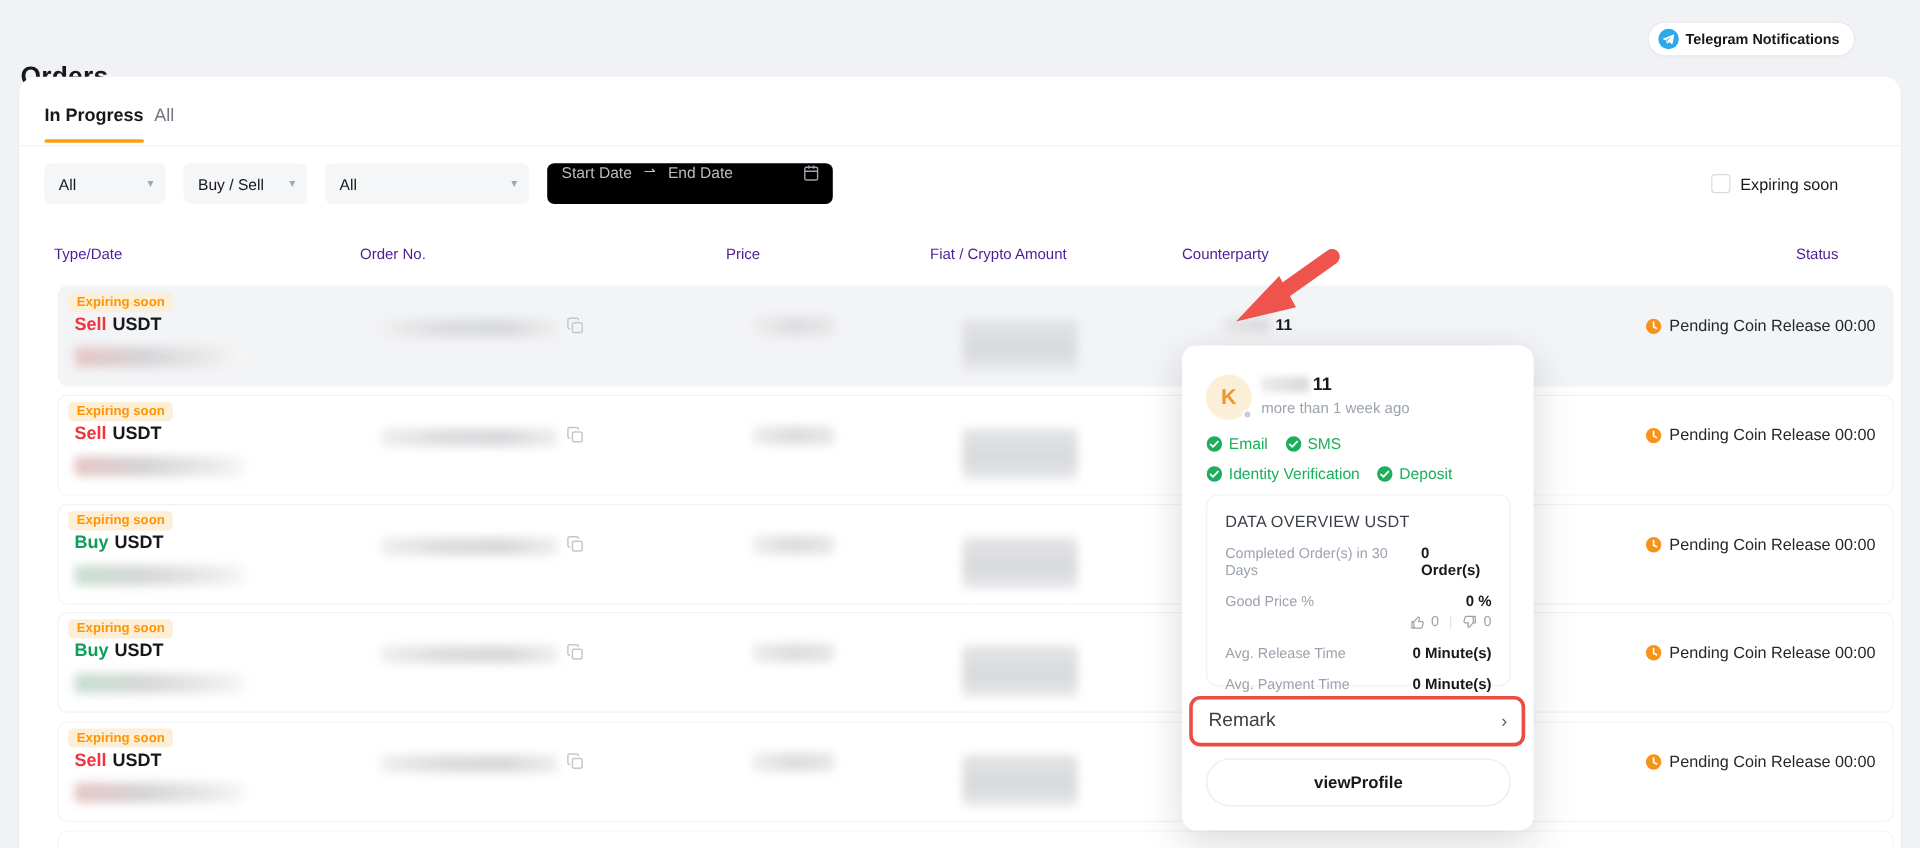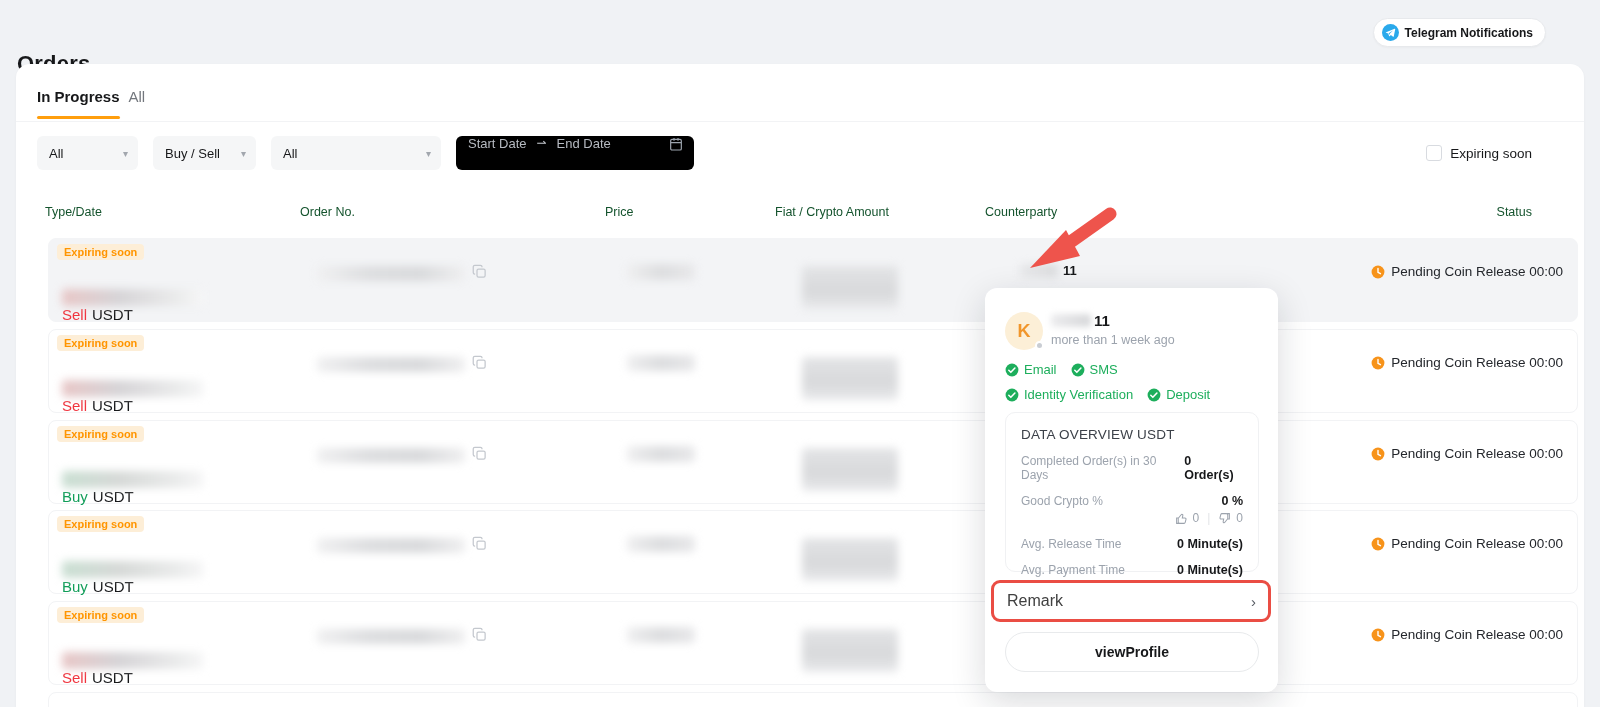--- a/index.html
+++ b/index.html
@@ -56,34 +56,34 @@
     display:flex; align-items:flex-start; padding:0 10px 0 12px;
     font-size:13px; color:#b6bac1; cursor:pointer;
   }
   .daterange .arrow { margin:0 10px; color:#c3c7cd; font-size:12px; }
   .daterange .cal { margin-left:auto; display:flex; }
   .expiring { right:52px; top:81px; display:flex; align-items:center; gap:8px; cursor:pointer; }
   .checkbox { width:16px; height:16px; border:1px solid #d8dbe0; border-radius:3px; background:#fff; }
   .expiring span { font-size:13.5px; color:#17181a; }
 
   
-  .thead { left:0; right:0; top:141px; height:20px; font-size:12.5px; color:#14532d; }
+  .thead { left:0; right:0; top:141px; height:20px; font-size:12.5px; color:#4c1d95; }
   .thead div { position:absolute; top:0; }
 
   
   .row {
     left:32px; width:1530px; height:84px; border-radius:8px;
     background:#fff; border:1px solid #f2f3f5;
   }
   .row.hl { background:#f3f4f6; border-color:#f3f4f6; }
   .badge {
     position:absolute; left:8px; top:5px; background:#fdeed7; color:#ff9500;
     font-size:11px; font-weight:700; padding:2px 7px; border-radius:4px;
   }
-  .side-line { position:absolute; left:13px; top:23px; font-size:15px; font-weight:400;margin-top:44px; }
+  .side-line { position:absolute; left:13px; top:23px; font-size:15px; font-weight:700; }
   .side-line .sell { color:#f0343e; }
   .side-line .buy  { color:#109d58; }
   .side-line .asset { color:#17181a; margin-left:5px; }
   .blur { filter:blur(4px); border-radius:4px; }
   .date-blur { position:absolute; left:13px; top:50px; width:142px; height:17px;
     background:linear-gradient(90deg,#d9dadc 0%,#d2d3d6 45%,#eceded 85%,#f7f7f8 100%); }
   .sellrow .date-blur { background:linear-gradient(90deg,#e8c6c6 0%,#d5d3d6 40%,#eceded 85%,#f7f7f8 100%); }
   .buyrow  .date-blur { background:linear-gradient(90deg,#c9dfd2 0%,#d5d8d6 40%,#eceded 85%,#f7f7f8 100%); }
   .order-blur { position:absolute; left:268px; top:27px; width:148px; height:15px;
     background:linear-gradient(90deg,#f0f0f1 0%,#dcdddf 35%,#d8d9db 70%,#efeff0 100%); }
@@ -369,21 +369,21 @@
     </span>
   </div>
 
   <div class="overview">
     <div class="ov-title">DATA OVERVIEW USDT</div>
     <div class="ov-row">
       <span class="lab">Completed Order(s) in 30 Days</span>
       <span class="val">0 Order(s)</span>
     </div>
     <div class="ov-row">
-      <span class="lab">Good Crypto %</span>
+      <span class="lab">Good Price %</span>
       <span class="val">0 %</span>
     </div>
     <div class="ov-sub">
       <svg width="13" height="13" viewBox="0 0 24 24" fill="none" stroke="#9ca3ad" stroke-width="1.9">
           <path d="M3 11h3v10H3zM6.5 20l2 1h8.2c1 0 1.8-.7 2-1.6l1.6-6c.3-1.2-.6-2.4-1.9-2.4h-4.9l1-4.6c.2-1.1-.6-2.1-1.7-2.1-.6 0-1.2.3-1.5.9L6.5 11"></path>
         </svg>
       <span>0</span>
       <span class="sep">|</span>
       <svg width="13" height="13" viewBox="0 0 24 24" fill="none" stroke="#9ca3ad" stroke-width="1.9" style="transform:rotate(180deg)">
           <path d="M3 11h3v10H3zM6.5 20l2 1h8.2c1 0 1.8-.7 2-1.6l1.6-6c.3-1.2-.6-2.4-1.9-2.4h-4.9l1-4.6c.2-1.1-.6-2.1-1.7-2.1-.6 0-1.2.3-1.5.9L6.5 11"></path>

